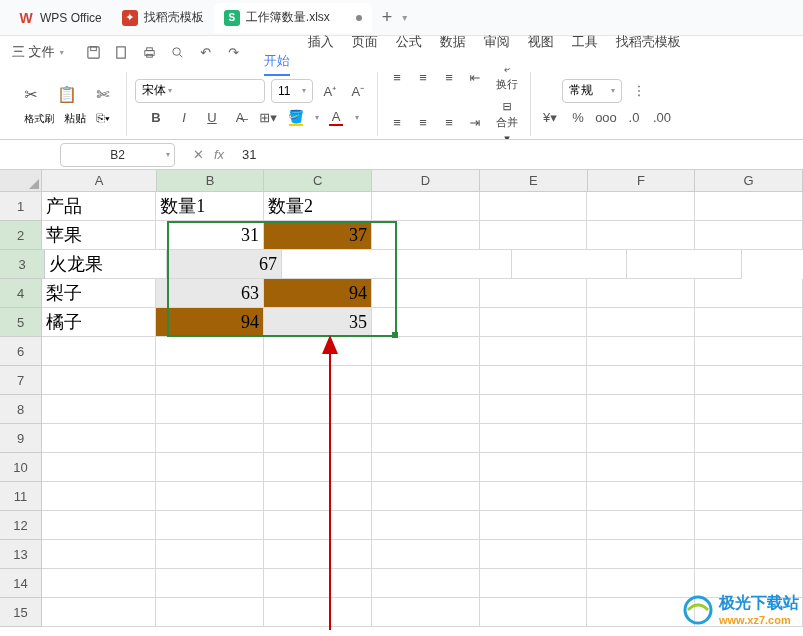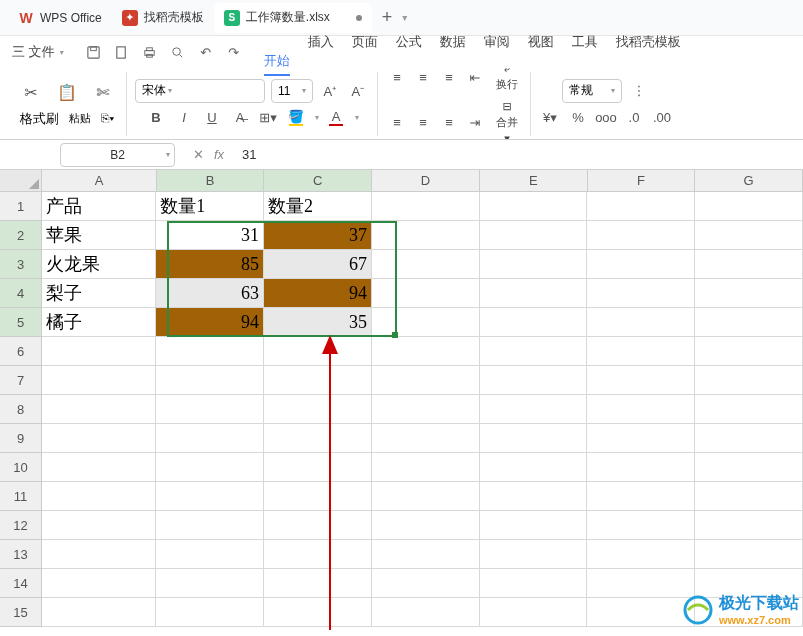--- a/index.html
+++ b/index.html
@@ -158,21 +158,21 @@
           <span class="rib-icon">✂</span>
         </div>
       <div class="rib-btn">
           <span class="rib-icon">📋</span>
         </div>
       <div class="rib-btn">
           <span class="rib-icon">✄</span>
         </div>
     </div>
     <div class="ribbon-row">
-      <span style="font-size:13px">格式刷</span>
+      <span style="font-size:10px">格式刷</span>
       <span style="font-size:11px;margin-left:4px">粘贴</span>
       <span style="font-size:11px;margin-left:4px">⎘▾</span>
     </div>
   </div>
   <div class="ribbon-group">
     <div class="ribbon-row">
       <div class="font-sel font-name">
           <span>宋体</span>
           <span class="chev">▾</span>
         </div>
@@ -286,21 +286,20 @@
   <div class="cell col-BC num gray active-cell">31</div>
   <div class="cell col-BC num hilite">37</div>
   <div class="cell col-other"></div>
   <div class="cell col-other"></div>
   <div class="cell col-other"></div>
   <div class="cell col-other"></div>
       </div>
       <div class="row">
         <div class="row-h sel">3</div>
   <div class="cell col-A label">火龙果</div>
-  <div class="cell col-BC num hilite">85</div>
   <div class="cell col-BC num gray">67</div>
   <div class="cell col-other"></div>
   <div class="cell col-other"></div>
   <div class="cell col-other"></div>
   <div class="cell col-other"></div>
       </div>
       <div class="row">
         <div class="row-h sel">4</div>
   <div class="cell col-A label">梨子</div>
   <div class="cell col-BC num gray">63</div>

